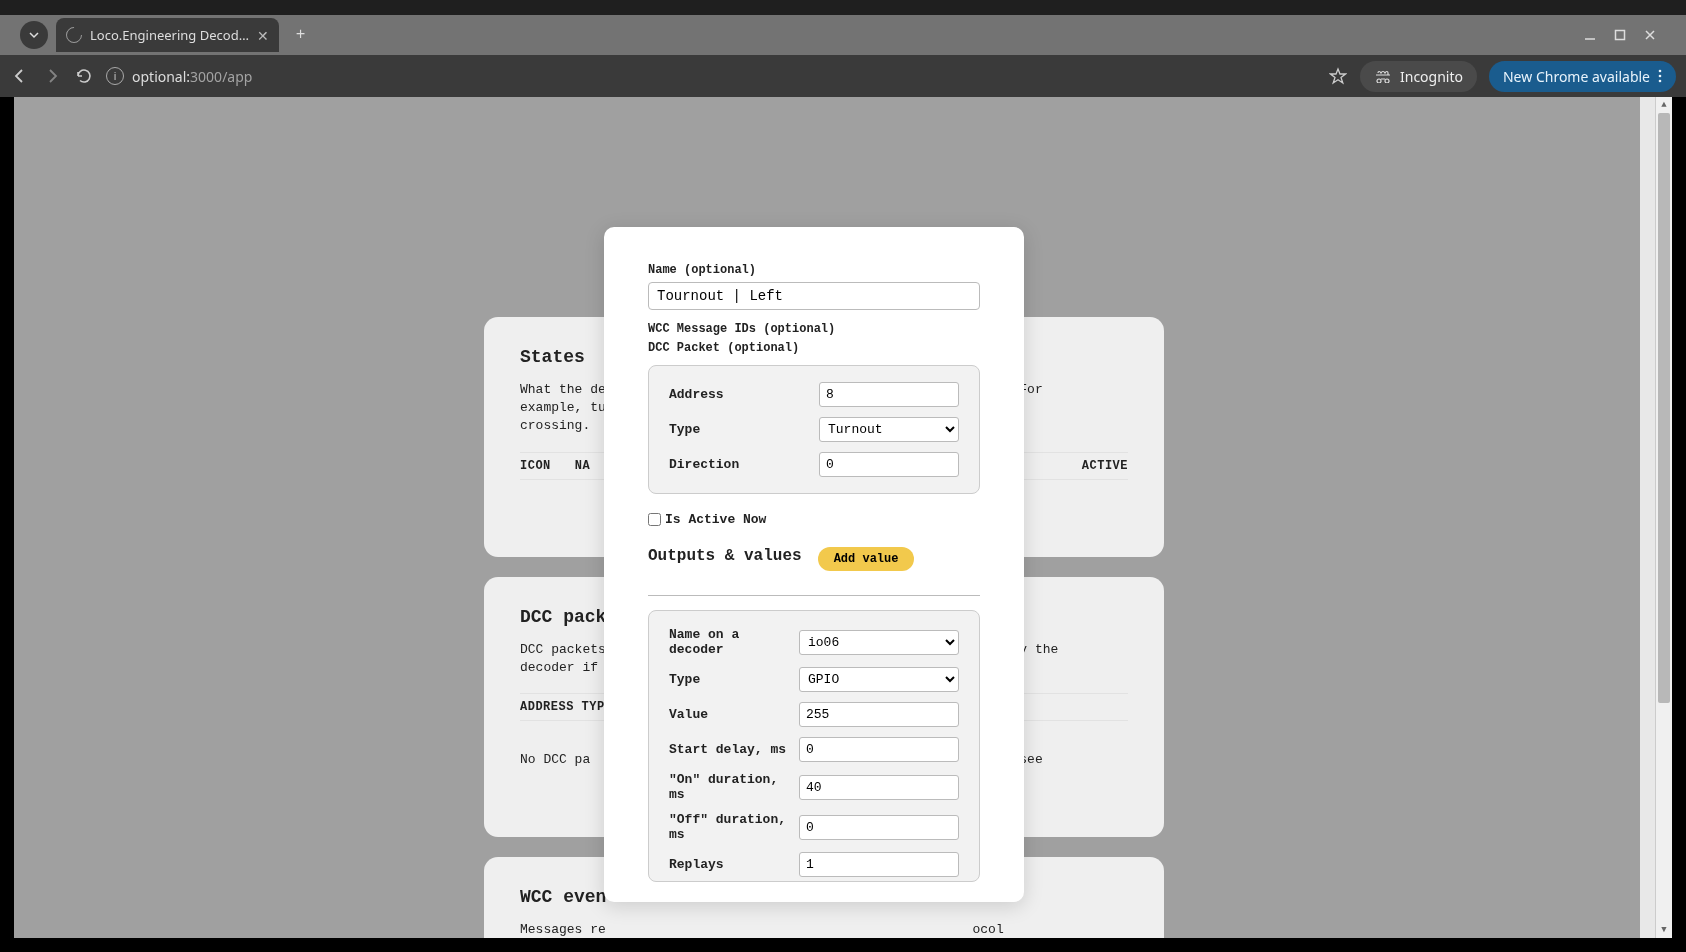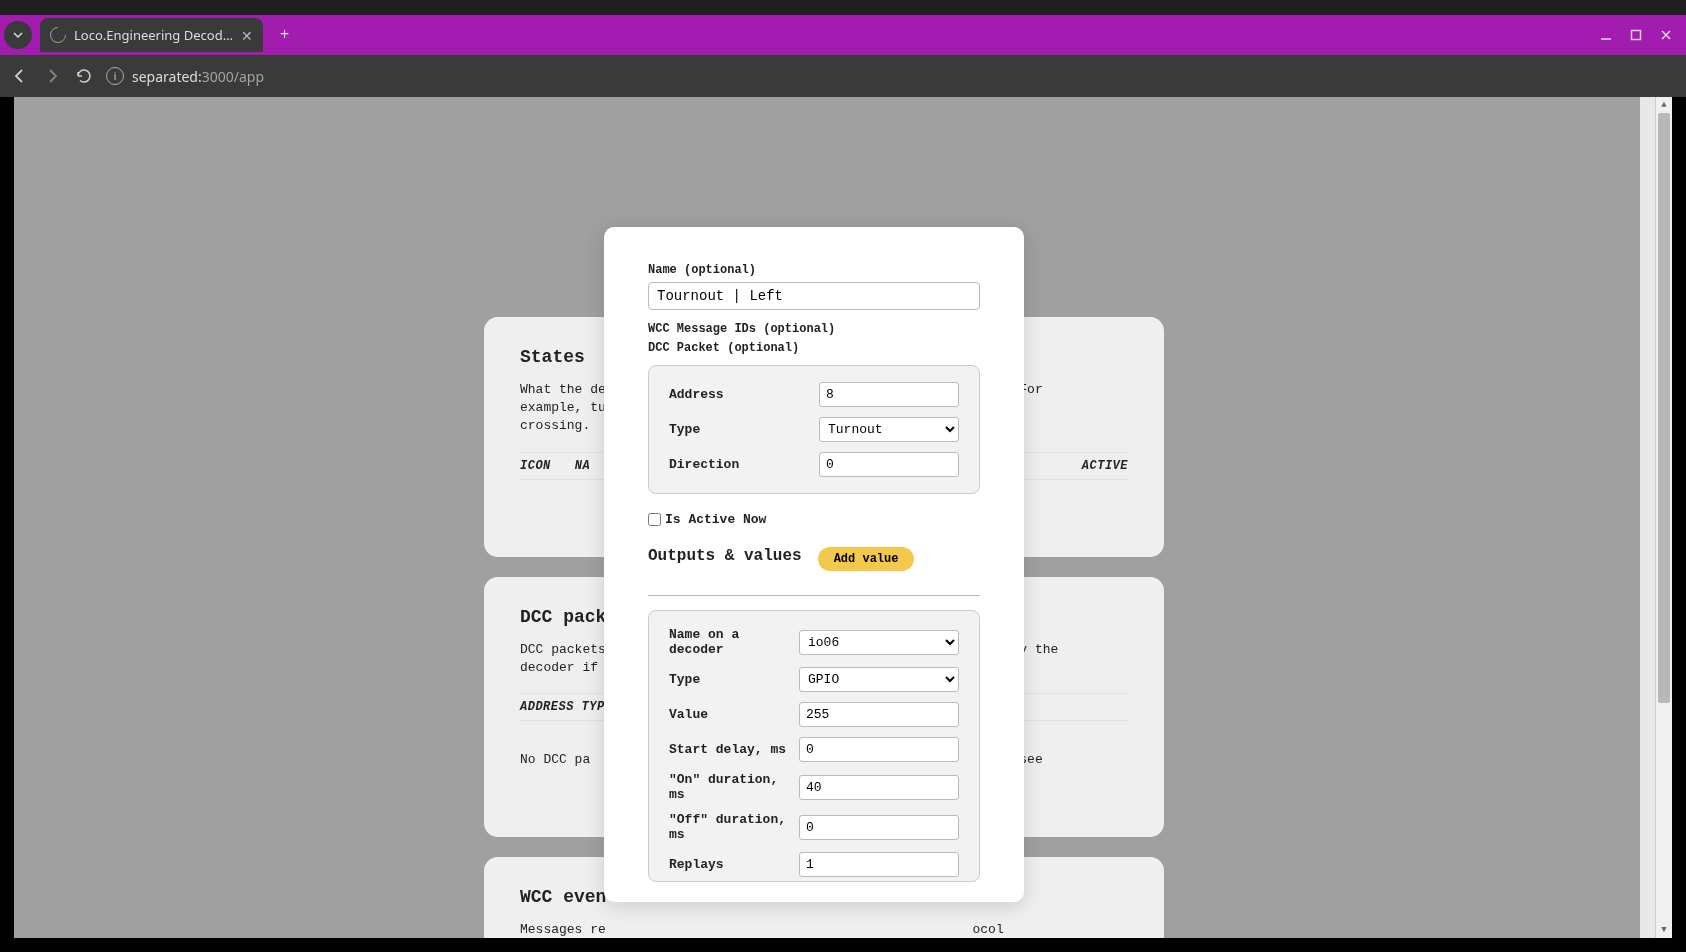--- a/index.html
+++ b/index.html
@@ -10,24 +10,24 @@
   height: 952px;
   overflow: hidden;
   position: relative;
 }
 .titlebar {
   height: 15px;
   background: #1f1f1f;
 }
 .tabbar {
   height: 40px;
-  background: #a21caf;
-  display: flex;
-  align-items: center;
-  padding: 0 4px;
+  background: #737373;
+  display: flex;
+  align-items: center;
+  padding: 0 20px;
   gap: 8px;
 }
 .tab-dropdown {
   width: 28px;
   height: 28px;
   border-radius: 14px;
   background: #3a3a3a;
   display: flex;
   align-items: center;
   justify-content: center;
@@ -155,21 +155,21 @@
 .card {
   position: absolute;
   background: #efefef;
   border-radius: 14px;
   padding: 30px 36px;
   font-family: "Courier New", monospace;
   color: #222;
 }
 .card h2 { font-size: 18px; font-weight: bold; margin-bottom: 14px; }
 .card p { font-size: 13px; line-height: 1.4; margin-bottom: 16px; }
-.card .th { font-size: 12px; font-weight: bold; letter-spacing: 0.5px; font-style: italic; }
+.card .th { font-size: 12px; font-weight: bold; letter-spacing: 0.5px; }
 .card-states { left: 470px; top: 220px; width: 680px; height: 240px; }
 .card-dcc { left: 470px; top: 480px; width: 680px; height: 260px; }
 .card-wcc { left: 470px; top: 760px; width: 680px; height: 140px; }
 .modal {
   position: absolute;
   left: 590px;
   top: 130px;
   width: 420px;
   background: #fff;
   border-radius: 10px;
@@ -349,22 +349,43 @@
       </svg>
   </div>
   <div class="nav-icon">
     <svg width="18" height="18" viewBox="0 0 18 18">
         <path d="M3 9 a6 6 0 1 1 2 4.5 M3 9 L3 5 M3 9 L7 9" stroke="#ccc" stroke-width="1.6" fill="none"></path>
       </svg>
   </div>
   <div class="url-area">
     <span class="url-icon">i</span>
     <span class="url-text">
-      <span>separated:</span><span class="dim">3000/app</span>
+      <span>optional:</span><span class="dim">3000/app</span>
     </span>
+  </div>
+  <div class="right-controls">
+    <div class="nav-icon">
+      <svg width="18" height="18" viewBox="0 0 18 18">
+          <path d="M9 2 L11 7 L16.5 7 L12 10.5 L13.8 16 L9 12.8 L4.2 16 L6 10.5 L1.5 7 L7 7 Z" stroke="#ccc" stroke-width="1.3" fill="none"></path>
+        </svg>
+    </div>
+    <div class="pill">
+      <svg width="18" height="14" viewBox="0 0 18 14">
+          <path d="M2 6 L16 6 M4 4 C4 2 6 2 7 4 C8 2 10 2 11 4 C12 2 14 2 14 4 L14 6 M5 10 a2 2 0 1 0 0.01 0 M13 10 a2 2 0 1 0 0.01 0 M7 10 L11 10" stroke="#ddd" stroke-width="1.2" fill="none"></path>
+        </svg>
+      <span>Incognito</span>
+    </div>
+    <div class="pill blue">
+      <span>New Chrome available</span>
+      <svg width="4" height="14" viewBox="0 0 4 14">
+          <circle cx="2" cy="2" r="1.3" fill="#e8f3fb"></circle>
+          <circle cx="2" cy="7" r="1.3" fill="#e8f3fb"></circle>
+          <circle cx="2" cy="12" r="1.3" fill="#e8f3fb"></circle>
+        </svg>
+    </div>
   </div>
 </div>
 
 <div class="viewport">
   <div class="page-bg">
 
     <div class="card card-states">
       <h2>States</h2>
       <p style="white-space:pre">What the de                                               ived. For
 example, tu                                               evel

